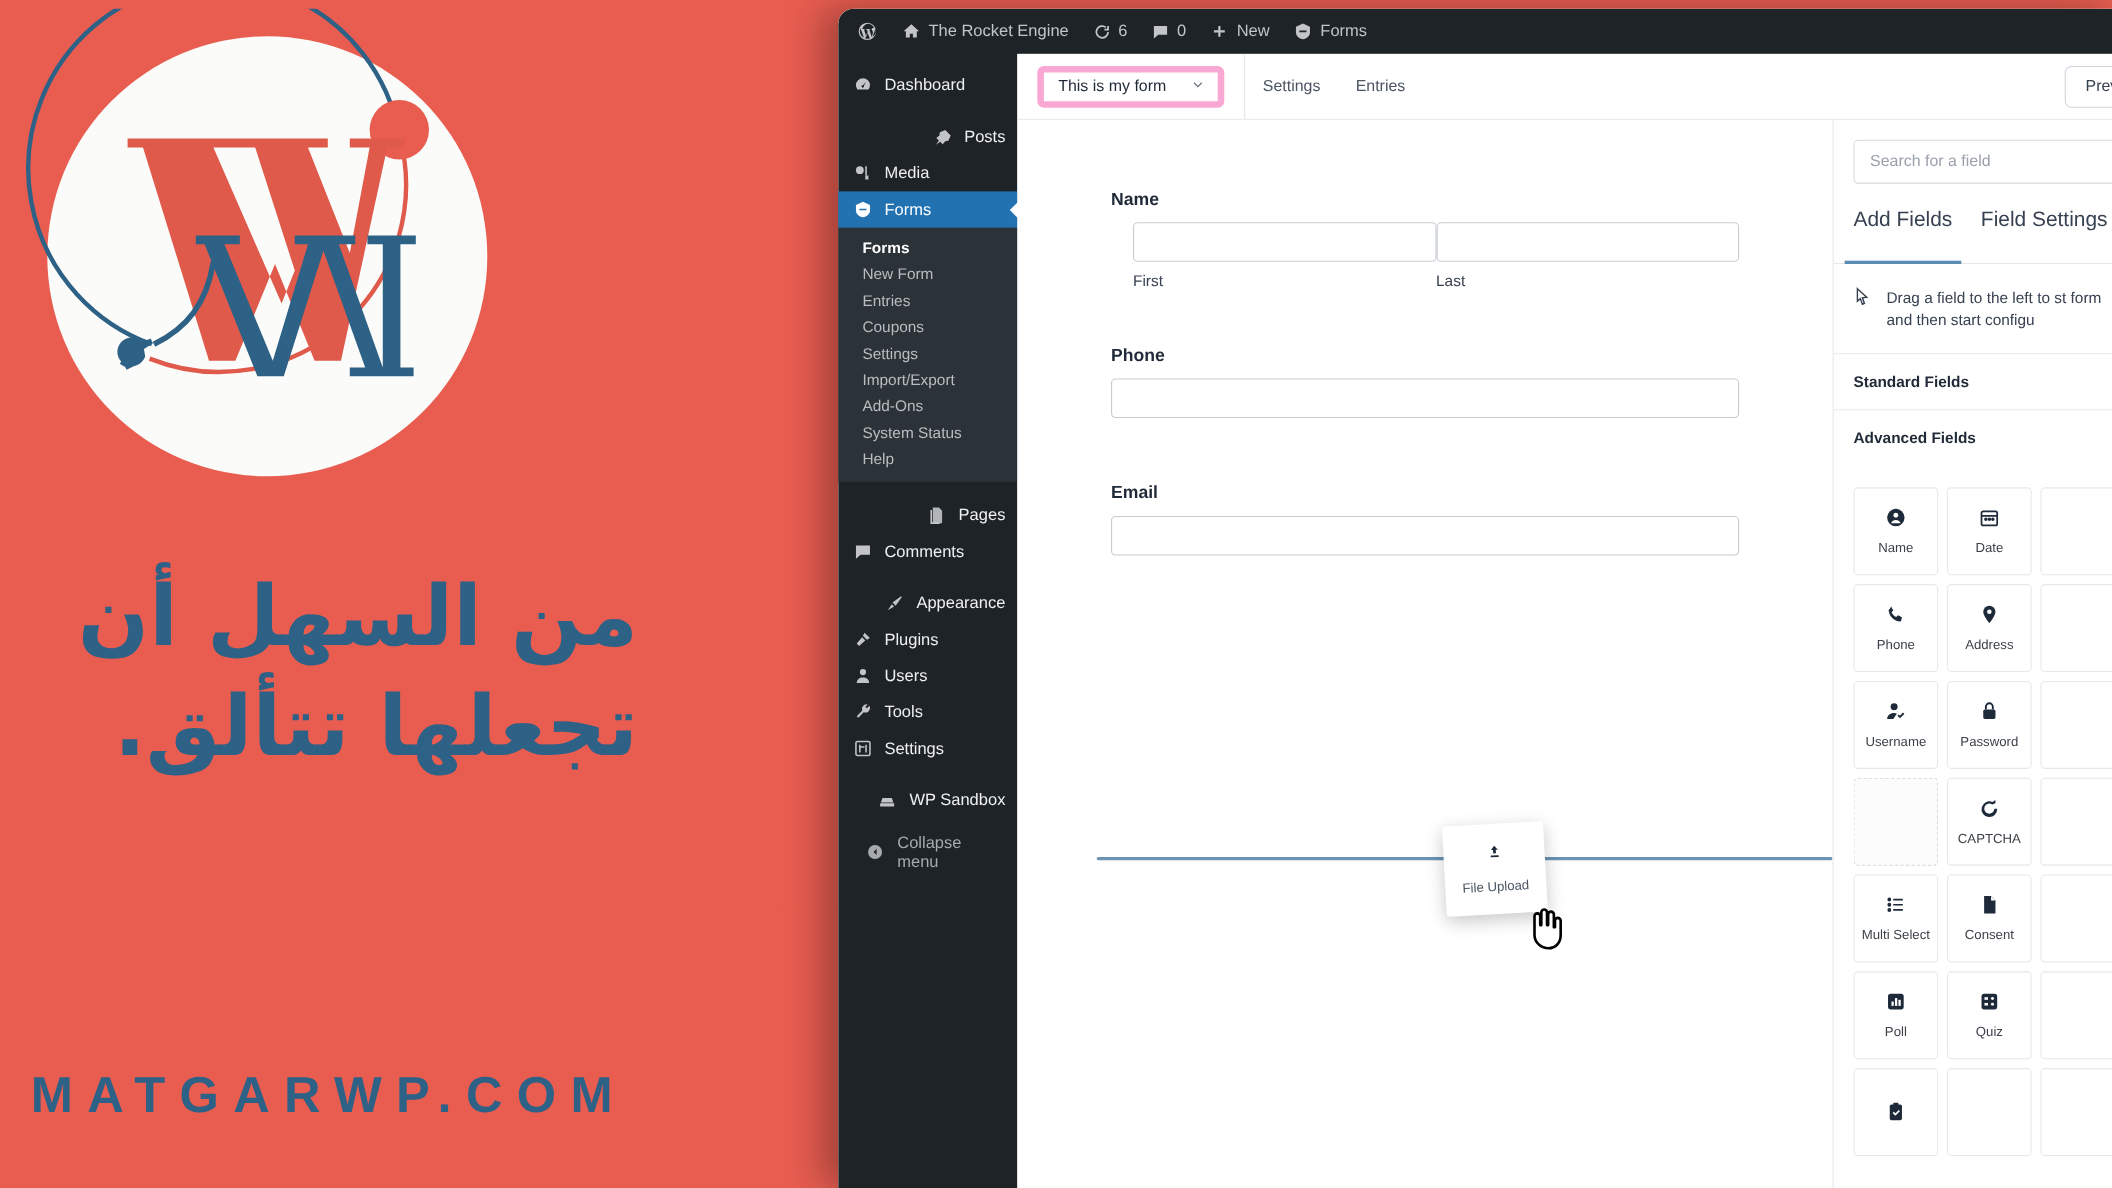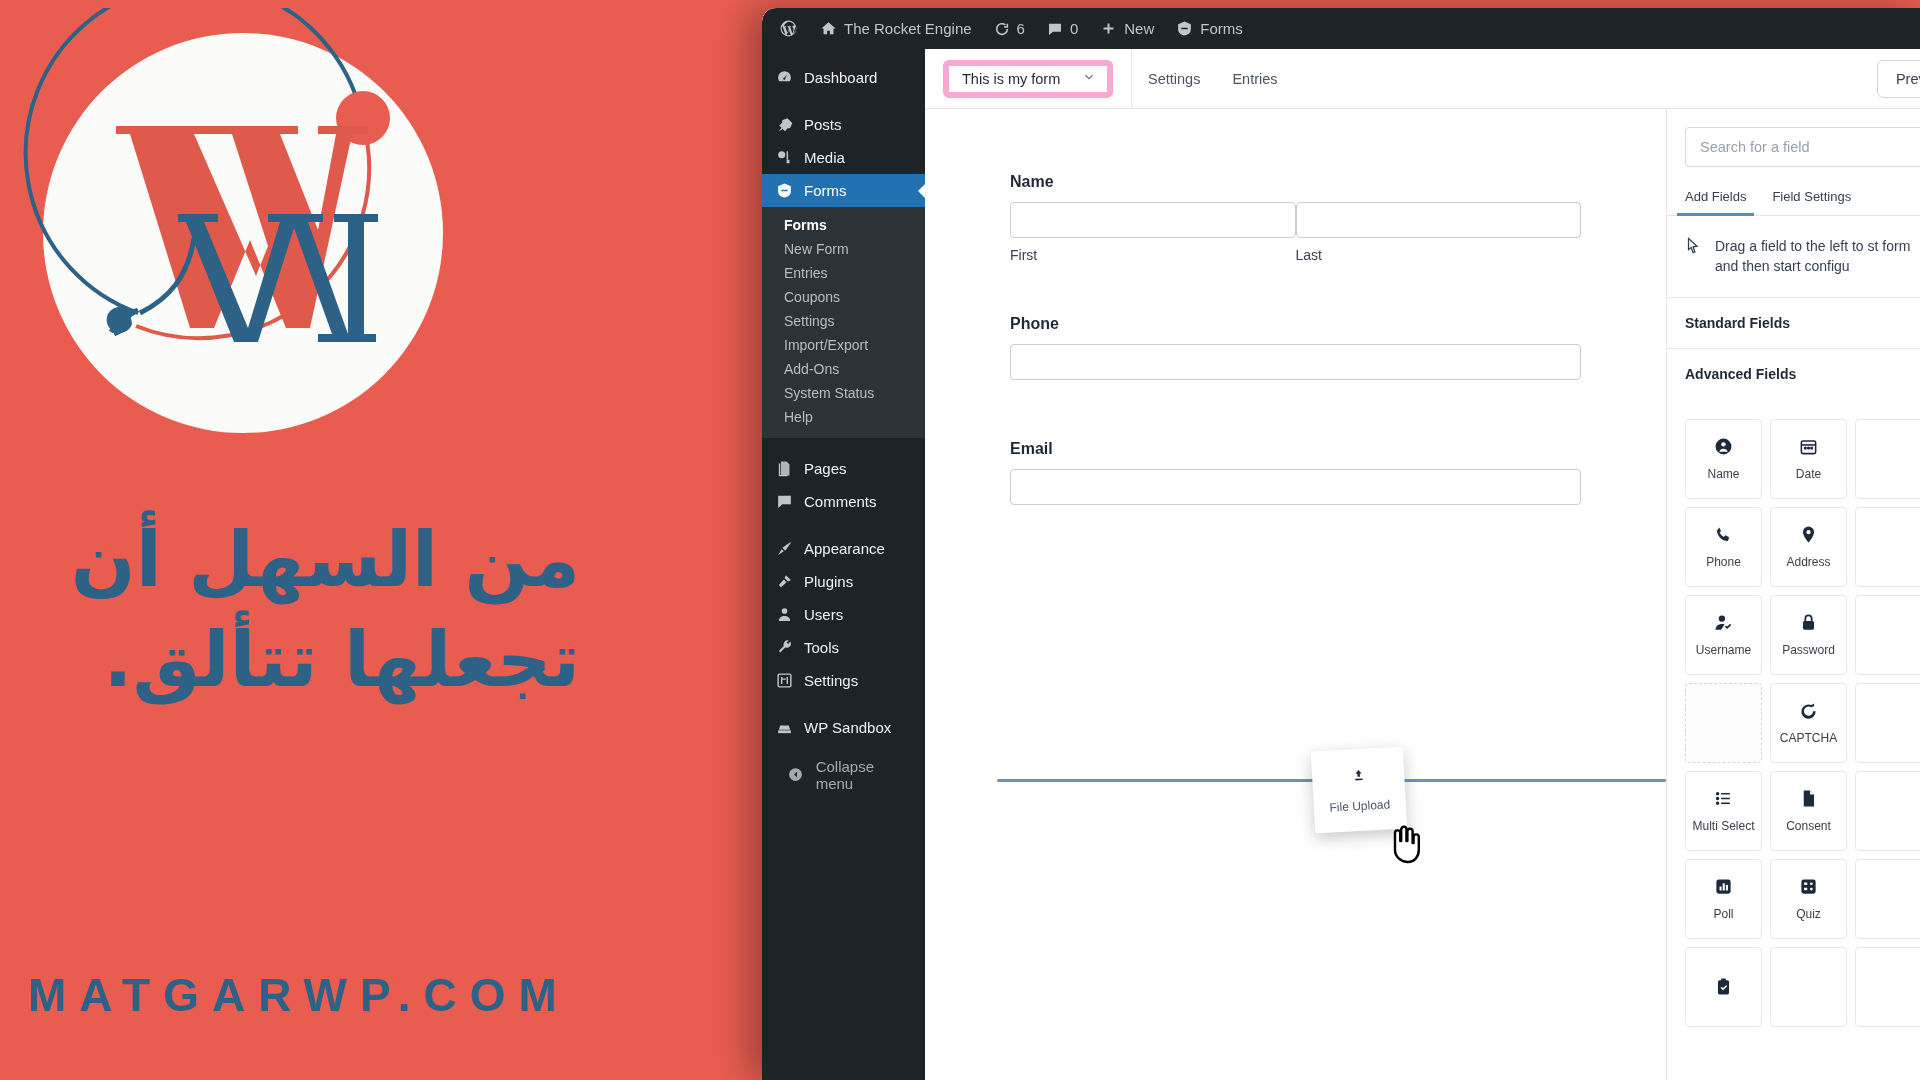--- a/index.html
+++ b/index.html
@@ -56,21 +56,21 @@
   #adminmenu {
     position: absolute; left: 0; top: 41px; width: 163px; bottom: 0;
     background: #1d2327; color: #f0f0f1; padding-top: 12px;
     font-size: 15px;
   }
   .menu-top {
     display: flex; align-items: center; gap: 10px;
     height: 33px; padding: 0 11px 0 12px; color: #f0f0f1; position: relative;
   }
   .menu-top .mi { width: 20px; display: inline-flex; justify-content: center; align-items: center; }
-  .menu-top.sep { margin-top: 14px; }
+  .menu-top.sep { margin-top: 14px; justify-content: flex-end; }
   .menu-top.current {
     background: #2271b1; color: #fff; font-weight: 400;
   }
   .menu-top.current::after {
     content: ""; position: absolute; right: -1px; top: 50%;
     transform: translateY(-50%);
     border-style: solid; border-width: 8px 8px 8px 0;
     border-color: transparent #fff transparent transparent;
   }
   #submenu { background: #2c3338; padding: 6px 0 9px 0; }
@@ -110,21 +110,21 @@
   #editor-wrap { position: absolute; left: 0; top: 60px; right: 0; bottom: 0; display: flex; }
   #canvas { flex: 1; background: #fff; position: relative; padding: 64px 85px 0 85px; }
   .field-block { margin-bottom: 52px; position: relative; }
   .field-label {
     font-size: 16px; font-weight: 700; color: #1f2937; margin-bottom: 11px;
     font-family: "Liberation Sans", sans-serif;
   }
   .field-input {
     height: 36px; border: 1px solid #c7ccd3; border-radius: 4px; background: #fff;
   }
-  .row2 { display: flex; gap: 0; }
+  .row2 { display: flex; gap: 0; margin-left: 20px; }
   .col { flex: 1; }
   .sublabel { font-size: 14px; color: #374151; margin-top: 9px; }
 
   #drop-indicator {
     position: absolute; left: 72px; right: 0px; top: 670px; height: 3px;
     background: #6b93b4; border-radius: 2px;
   }
   #drag-ghost {
     position: absolute; left: 388px; top: 640px; width: 92px; height: 82px;
     background: #fff; border-radius: 3px;
@@ -143,21 +143,21 @@
   #field-search {
     margin: 18px 0 0 18px; width: 260px; height: 40px;
     border: 1px solid #d7dbe0; border-radius: 4px; background: #fff;
     display: flex; align-items: center; padding: 0 14px;
     font-size: 14.5px; color: #9aa1ab;
   }
   #panel-tabs {
     display: flex; margin-top: 22px; border-bottom: 1px solid #e5e7eb;
     padding-left: 18px; gap: 26px;
   }
-  .ptab { font-size: 13px; color: #374151; padding-bottom: 11px; position: relative; }
+  .ptab { font-size: 19px; color: #374151; padding-bottom: 28px; position: relative; }
   .ptab.active::after {
     content: ""; position: absolute; left: -8px; right: -8px; bottom: -1px; height: 3px;
     background: #5b8db3;
   }
   #panel-hint {
     display: flex; gap: 13px; padding: 20px 0 20px 18px;
     border-bottom: 1px solid #e9ebee; align-items: flex-start;
   }
   #panel-hint .hint-text {
     font-size: 14px; color: #374151; line-height: 1.45; width: 230px;

